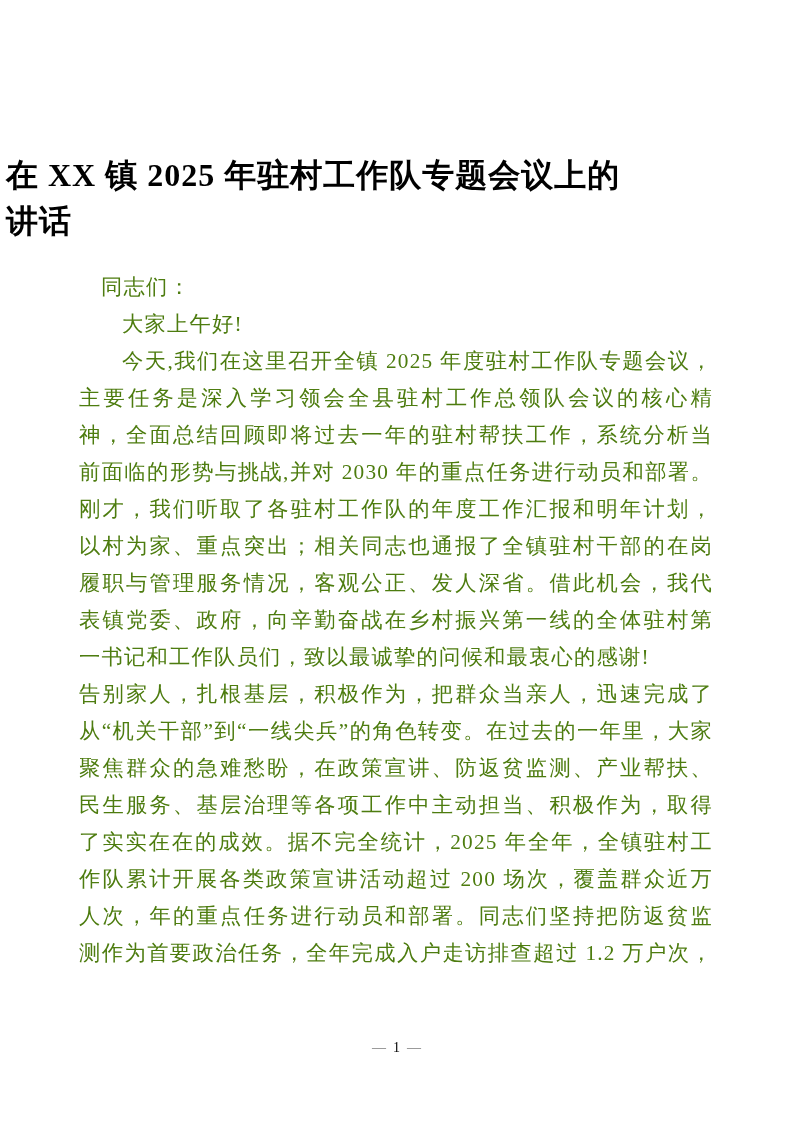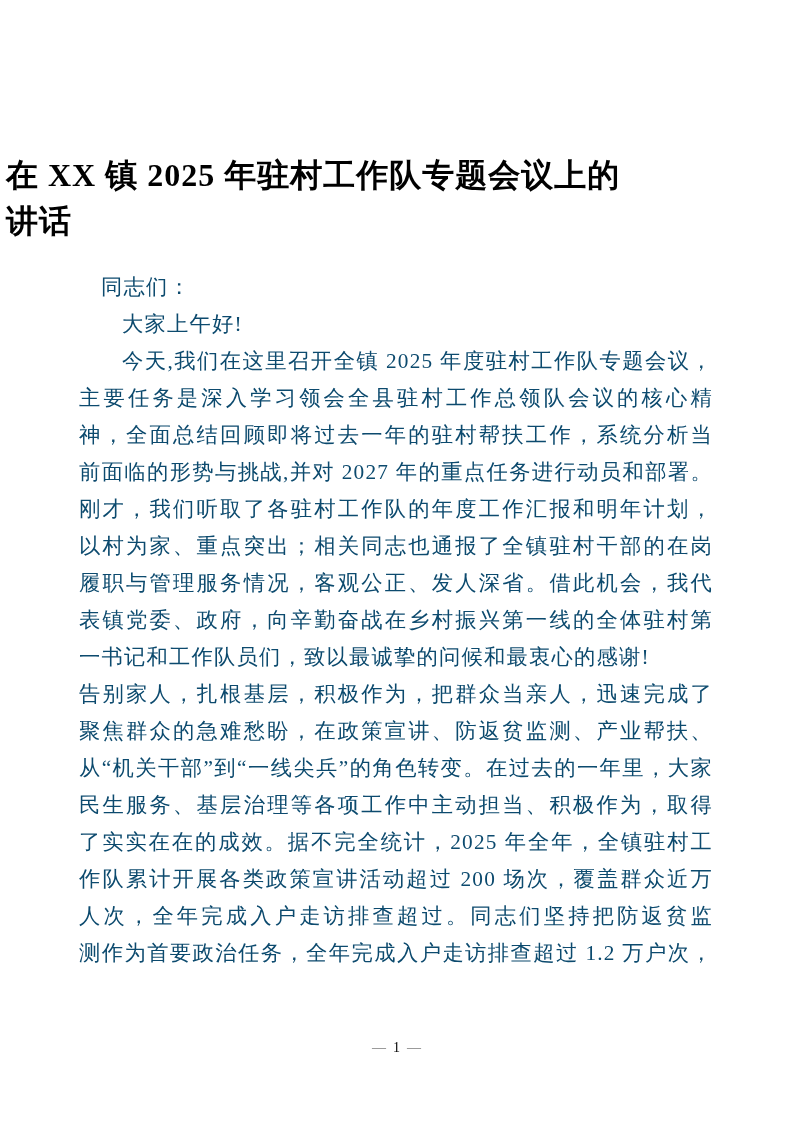--- a/index.html
+++ b/index.html
@@ -31,21 +31,21 @@
   }
   .title-line { display: block; }
   .body {
     position: absolute;
     top: 269px;
     left: 79px;
     width: 634px;
     font-size: 21.3px;
     line-height: 37px;
     letter-spacing: 1.2px;
-    color: #0c4a6e;
+    color: #4d7c0f;
   }
   .line {
     margin: 0;
     padding: 0;
     text-align: left;
   }
   .line.jt {
     text-align: justify;
     text-align-last: justify;
   }
@@ -75,33 +75,33 @@
     <span class="title-line">在 XX 镇 2025 年驻村工作队专题会议上的</span>
     <span class="title-line">讲话</span>
   </h1>
 
   <div class="body" id="body-lines">
       <p class="line ind-1">同志们：</p>
       <p class="line ind-2">大家上午好!</p>
       <p class="line jt ind-2">今天,我们在这里召开全镇 2025 年度驻村工作队专题会议，</p>
       <p class="line jt">主要任务是深入学习领会全县驻村工作总领队会议的核心精</p>
       <p class="line jt">神，全面总结回顾即将过去一年的驻村帮扶工作，系统分析当</p>
-      <p class="line jt">前面临的形势与挑战,并对 2027 年的重点任务进行动员和部署。</p>
+      <p class="line jt">前面临的形势与挑战,并对 2030 年的重点任务进行动员和部署。</p>
       <p class="line jt">刚才，我们听取了各驻村工作队的年度工作汇报和明年计划，</p>
       <p class="line jt">以村为家、重点突出；相关同志也通报了全镇驻村干部的在岗</p>
       <p class="line jt">履职与管理服务情况，客观公正、发人深省。借此机会，我代</p>
       <p class="line jt">表镇党委、政府，向辛勤奋战在乡村振兴第一线的全体驻村第</p>
       <p class="line">一书记和工作队员们，致以最诚挚的问候和最衷心的感谢!</p>
       <p class="line jt">告别家人，扎根基层，积极作为，把群众当亲人，迅速完成了</p>
+      <p class="line jt">从“机关干部”到“一线尖兵”的角色转变。在过去的一年里，大家</p>
       <p class="line jt">聚焦群众的急难愁盼，在政策宣讲、防返贫监测、产业帮扶、</p>
-      <p class="line jt">从“机关干部”到“一线尖兵”的角色转变。在过去的一年里，大家</p>
       <p class="line jt">民生服务、基层治理等各项工作中主动担当、积极作为，取得</p>
       <p class="line jt">了实实在在的成效。据不完全统计，2025 年全年，全镇驻村工</p>
       <p class="line jt">作队累计开展各类政策宣讲活动超过 200 场次，覆盖群众近万</p>
-      <p class="line jt">人次，全年完成入户走访排查超过。同志们坚持把防返贫监</p>
+      <p class="line jt">人次，年的重点任务进行动员和部署。同志们坚持把防返贫监</p>
       <p class="line jt">测作为首要政治任务，全年完成入户走访排查超过 1.2 万户次，</p>
     </div>
 
   <div class="footer">
     <span class="dash">—</span><span class="pagenum">1</span><span class="dash">—</span>
   </div>
 
 </div>
 
 </body></html>

